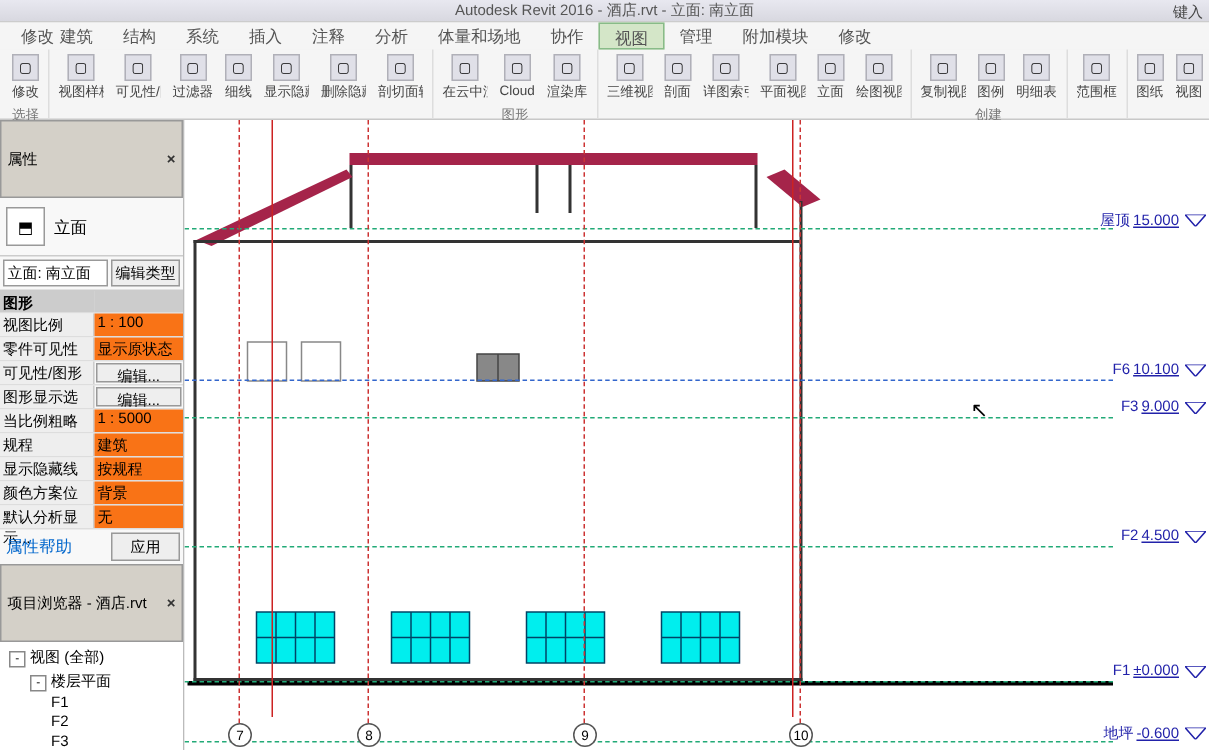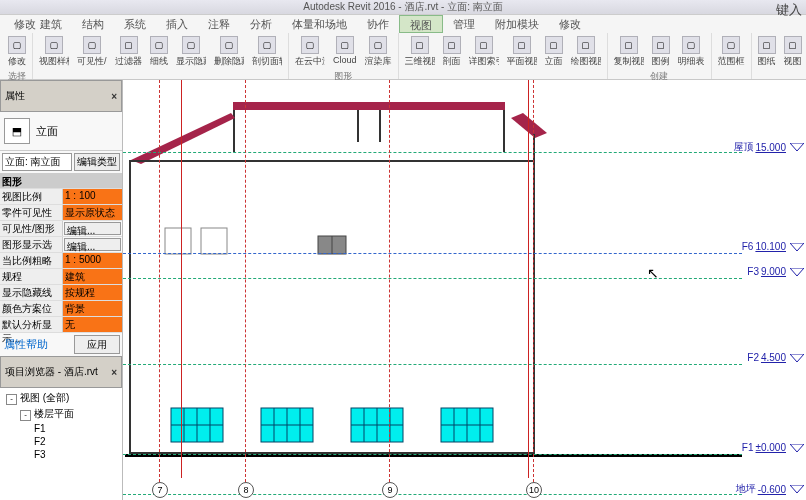--- a/index.html
+++ b/index.html
@@ -8,47 +8,47 @@
 .menubar span{padding:2px 10px;color:#555;cursor:default}
 .ribbon{height:46px;background:#f5f5f5;border-bottom:1px solid #c8c8c8;display:flex;padding-left:2px}
 .rgroup{display:flex;flex-direction:column;align-items:center;border-right:1px solid #ddd;padding:1px 3px}
 .rgroup .icons{display:flex;gap:2px;flex:1}
 .rbtn{display:flex;flex-direction:column;align-items:center;gap:1px;padding:1px 2px;border:1px solid transparent}
 .ricon{width:18px;height:18px;background:#e0e0e8;border:1px solid #b0b0b8;box-sizing:border-box;display:flex;align-items:center;justify-content:center;font-size:9px}
 .rlbl{font-size:9px;color:#444;white-space:nowrap;max-width:30px;overflow:hidden}
 .glbl{font-size:9px;color:#777}
 .main{display:flex;height:422px}
 .left{width:122px;display:flex;flex-direction:column;background:#eee;border-right:1px solid #bbb}
-.panehdr{background:#d4d0c8;border:1px solid #999;padding:8px 4px;font-size:10px;display:flex;justify-content:space-between;align-items:center}
+.panehdr{background:#d4d0c8;border:1px solid #999;padding:18px 4px;font-size:10px;display:flex;justify-content:space-between;align-items:center}
 .panehdr .x{font-family:Arial;font-weight:bold;color:#333}
 .props{flex:0 0 auto;background:#f8f8f8}
 .proptop{height:34px;display:flex;align-items:center;gap:6px;padding:2px 4px;border-bottom:1px solid #ccc}
 .proptop .bigicon{width:24px;height:24px;border:1px solid #999;background:#fff;display:flex;align-items:center;justify-content:center}
 .typestrip{display:flex;gap:2px;padding:2px;border-bottom:1px solid #ccc}
 .typestrip .combo{flex:1;border:1px solid #999;background:#fff;padding:1px 2px;font-size:10px}
 .typestrip .edbtn{border:1px solid #999;background:#eee;padding:1px 2px;font-size:10px}
 .pgrid{font-size:10px}
 .prow{display:flex;border-bottom:1px solid #ddd;height:15px}
 .prow .pk{width:58px;padding:1px 2px;background:#eee;border-right:1px solid #ccc}
 .prow .pv{flex:1;padding:1px 2px;background:#f97316}
-.prow .pv.btn{background:#eee;border:1px solid #999;margin:1px}
+.prow .pv.btn{background:#eee;border:1px solid #999;text-align:center;margin:1px}
 .applybar{display:flex;justify-content:flex-end;padding:2px}
 .applybar button{font-size:10px;padding:1px 12px;background:#eee;border:1px solid #999}
 .browser{flex:1;background:#fff;overflow:auto;font-size:10px}
 .browser .tree{padding:2px}
 .browser .li{padding:1px 0 1px 14px}
 .browser .tg{display:inline-block;width:9px;height:9px;border:1px solid #888;text-align:center;line-height:8px;font-size:8px;margin-right:3px;background:#fff}
 .canvas{flex:1;background:#fff;position:relative;overflow:hidden}
 .lvlbl{position:absolute;right:2px;font-size:10px;color:#22a;display:flex;align-items:center;gap:2px}
 .lvlbl .tag{color:#22a}
 .gbub{position:absolute;bottom:4px;width:14px;height:14px;border:1px solid #555;border-radius:50%;background:#fff;font-size:9px;text-align:center;line-height:14px}
 .ground{position:absolute;left:2px;right:64px;height:3px;background:#000}
 .cursor{position:absolute;font-size:14px;color:#000;transform:translate(-2px,-2px)}
 .qa{position:absolute;top:0;right:0;display:flex;gap:1px}
-.qa span{font-size:13px;padding:1px 4px;color:#444}
+.qa span{font-size:10px;padding:1px 4px;color:#444}
 </style>
 </head>
 <body>
 
 <div class="titlebar">
     <span>Autodesk Revit 2016 - 酒店.rvt - 立面: 南立面</span>
   </div>
 <div class="qa">
     <span>键入</span>
   </div>

